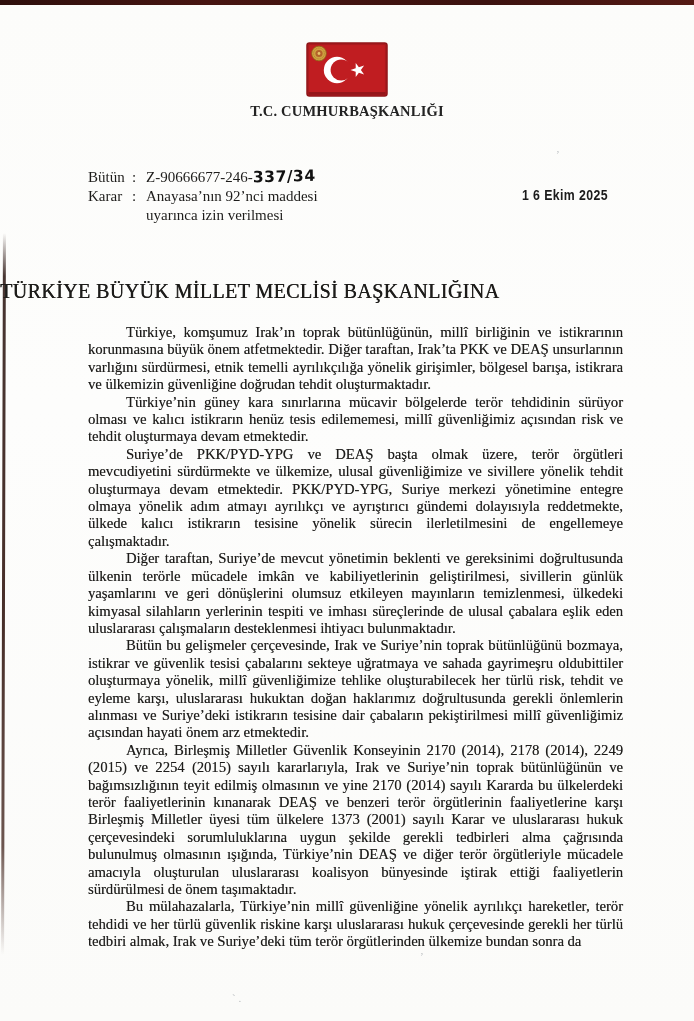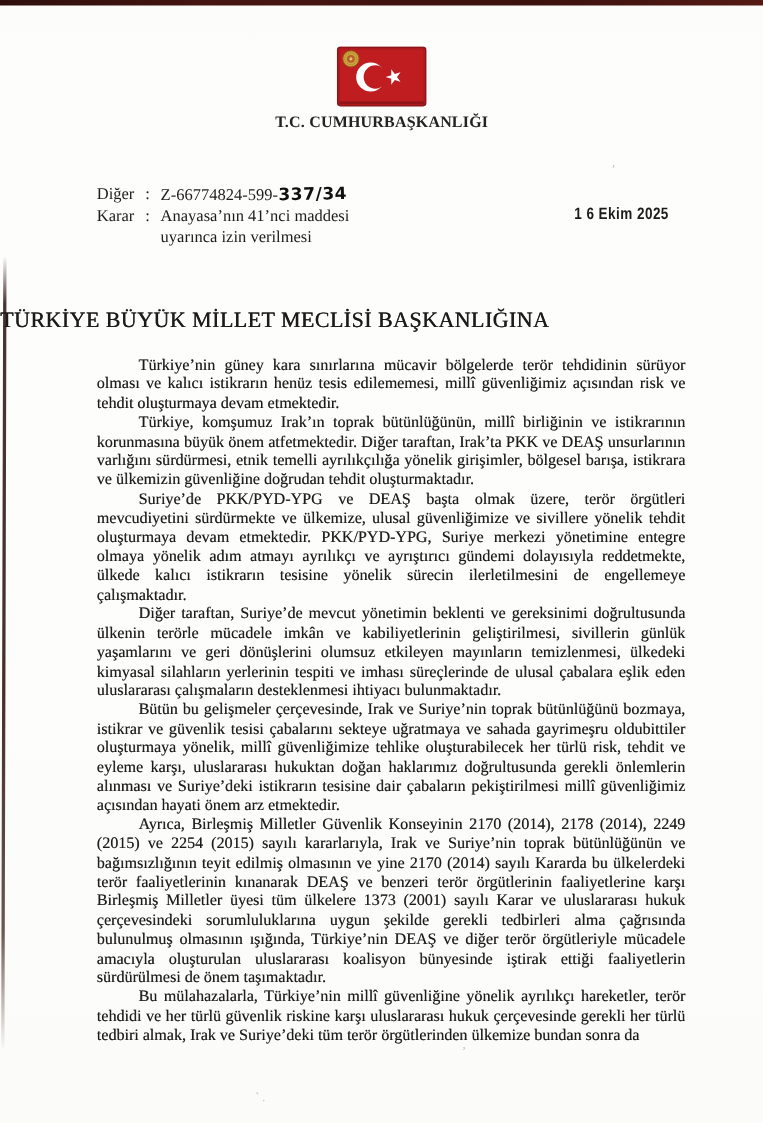--- a/index.html
+++ b/index.html
@@ -152,38 +152,38 @@
         <circle cx="13" cy="11.5" r="3.6" fill="#b4622a"></circle>
         <circle cx="13" cy="11.5" r="1.4" fill="#e8c36a"></circle>
       </g>
     </svg>
   </div>
 
   <div class="org-title">T.C. CUMHURBAŞKANLIĞI</div>
 
   <div class="meta-block">
     <div class="meta-row">
-      <span class="meta-label">Diğer</span>
+      <span class="meta-label">Bütün</span>
       <span class="meta-colon">:</span>
-      <span class="meta-value"><span>Z-66774824-599-</span><span class="handwritten">337/34</span></span>
+      <span class="meta-value"><span>Z-90666677-246-</span><span class="handwritten">337/34</span></span>
     </div>
     <div class="meta-row">
       <span class="meta-label">Karar</span>
       <span class="meta-colon">:</span>
-      <span class="meta-value">Anayasa’nın 41’nci maddesi uyarınca izin verilmesi</span>
+      <span class="meta-value">Anayasa’nın 92’nci maddesi uyarınca izin verilmesi</span>
     </div>
   </div>
 
   <div class="date-stamp">1 6 Ekim 2025</div>
 
   <div class="recipient-title">TÜRKİYE BÜYÜK MİLLET MECLİSİ BAŞKANLIĞINA</div>
 
   <div class="letter-body">
+    <p>Türkiye, komşumuz Irak’ın toprak bütünlüğünün, millî birliğinin ve istikrarının korunmasına büyük önem atfetmektedir. Diğer taraftan, Irak’ta PKK ve DEAŞ unsurlarının varlığını sürdürmesi, etnik temelli ayrılıkçılığa yönelik girişimler, bölgesel barışa, istikrara ve ülkemizin güvenliğine doğrudan tehdit oluşturmaktadır.</p>
     <p>Türkiye’nin güney kara sınırlarına mücavir bölgelerde terör tehdidinin sürüyor olması ve kalıcı istikrarın henüz tesis edilememesi, millî güvenliğimiz açısından risk ve tehdit oluşturmaya devam etmektedir.</p>
-    <p>Türkiye, komşumuz Irak’ın toprak bütünlüğünün, millî birliğinin ve istikrarının korunmasına büyük önem atfetmektedir. Diğer taraftan, Irak’ta PKK ve DEAŞ unsurlarının varlığını sürdürmesi, etnik temelli ayrılıkçılığa yönelik girişimler, bölgesel barışa, istikrara ve ülkemizin güvenliğine doğrudan tehdit oluşturmaktadır.</p>
     <p>Suriye’de PKK/PYD-YPG ve DEAŞ başta olmak üzere, terör örgütleri mevcudiyetini sürdürmekte ve ülkemize, ulusal güvenliğimize ve sivillere yönelik tehdit oluşturmaya devam etmektedir. PKK/PYD-YPG, Suriye merkezi yönetimine entegre olmaya yönelik adım atmayı ayrılıkçı ve ayrıştırıcı gündemi dolayısıyla reddetmekte, ülkede kalıcı istikrarın tesisine yönelik sürecin ilerletilmesini de engellemeye çalışmaktadır.</p>
     <p>Diğer taraftan, Suriye’de mevcut yönetimin beklenti ve gereksinimi doğrultusunda ülkenin terörle mücadele imkân ve kabiliyetlerinin geliştirilmesi, sivillerin günlük yaşamlarını ve geri dönüşlerini olumsuz etkileyen mayınların temizlenmesi, ülkedeki kimyasal silahların yerlerinin tespiti ve imhası süreçlerinde de ulusal çabalara eşlik eden uluslararası çalışmaların desteklenmesi ihtiyacı bulunmaktadır.</p>
     <p>Bütün bu gelişmeler çerçevesinde, Irak ve Suriye’nin toprak bütünlüğünü bozmaya, istikrar ve güvenlik tesisi çabalarını sekteye uğratmaya ve sahada gayrimeşru oldubittiler oluşturmaya yönelik, millî güvenliğimize tehlike oluşturabilecek her türlü risk, tehdit ve eyleme karşı, uluslararası hukuktan doğan haklarımız doğrultusunda gerekli önlemlerin alınması ve Suriye’deki istikrarın tesisine dair çabaların pekiştirilmesi millî güvenliğimiz açısından hayati önem arz etmektedir.</p>
     <p>Ayrıca, Birleşmiş Milletler Güvenlik Konseyinin 2170 (2014), 2178 (2014), 2249 (2015) ve 2254 (2015) sayılı kararlarıyla, Irak ve Suriye’nin toprak bütünlüğünün ve bağımsızlığının teyit edilmiş olmasının ve yine 2170 (2014) sayılı Kararda bu ülkelerdeki terör faaliyetlerinin kınanarak DEAŞ ve benzeri terör örgütlerinin faaliyetlerine karşı Birleşmiş Milletler üyesi tüm ülkelere 1373 (2001) sayılı Karar ve uluslararası hukuk çerçevesindeki sorumluluklarına uygun şekilde gerekli tedbirleri alma çağrısında bulunulmuş olmasının ışığında, Türkiye’nin DEAŞ ve diğer terör örgütleriyle mücadele amacıyla oluşturulan uluslararası koalisyon bünyesinde iştirak ettiği faaliyetlerin sürdürülmesi de önem taşımaktadır.</p>
     <p>Bu mülahazalarla, Türkiye’nin millî güvenliğine yönelik ayrılıkçı hareketler, terör tehdidi ve her türlü güvenlik riskine karşı uluslararası hukuk çerçevesinde gerekli her türlü tedbiri almak, Irak ve Suriye’deki tüm terör örgütlerinden ülkemize bundan sonra da</p>
   </div>
 
 </div>
 
 </body></html>

